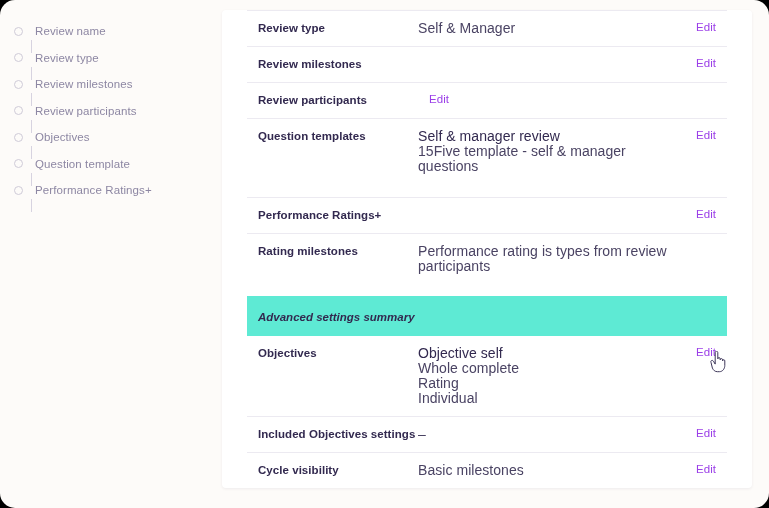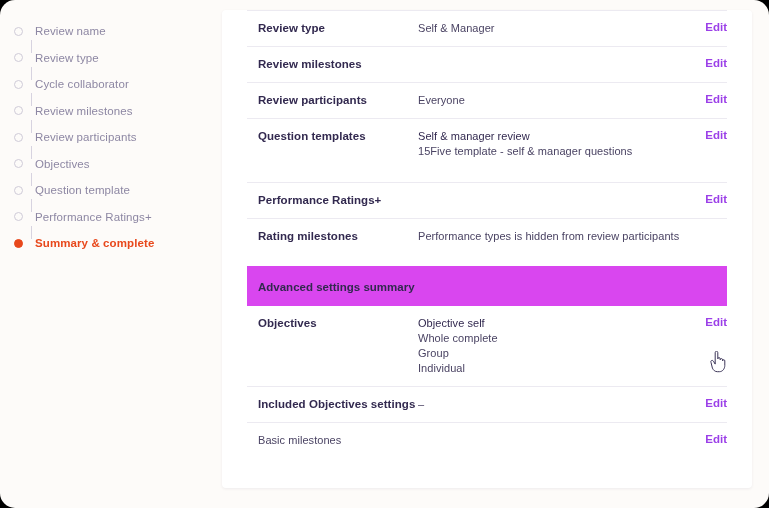--- a/index.html
+++ b/index.html
@@ -102,44 +102,45 @@
     width: 160px;
     flex: 0 0 160px;
     font-size: 11.5px;
     font-weight: bold;
     color: #32294f;
     letter-spacing: 0.05px;
     line-height: 15px;
   }
   .row-value {
     flex: 1 1 auto;
-    font-size: 11px;
+    font-size: 14px;
     color: #4a4363;
     line-height: 15px;
     letter-spacing: 0.05px;
   }
   .row-value .strong {
     font-weight: normal;
     color: #32294f;
     display: block;
   }
   .row-value .sub { display: block; }
   .row-edit {
     flex: 0 0 42px;
-    text-align: right;
+    text-align: center;
     font-size: 11.5px;
     color: #9b3fe8;
     cursor: pointer;
-    font-weight: bold;
+    font-weight: normal;
   }
 
   .section-band {
-    background: #d946ef;
+    background: #5eead4;
     padding: 11px 12px 11px 11px;
     margin-top: 12px;
+    font-style: italic;
   }
   .section-band-title {
     font-size: 11.5px;
     font-weight: bold;
     color: #32294f;
   }
 
   
   .cursor {
     position: absolute;
@@ -164,27 +165,20 @@
     </div>
 
     <div class="step">
       <span class="step-marker">
         <span class="step-dot"></span>
         <span class="step-connector" style="top:14px;height:13px;"></span>
       </span>
       <span class="step-label">Review type</span>
     </div>
 
-    <div class="step">
-      <span class="step-marker">
-        <span class="step-dot"></span>
-        <span class="step-connector" style="top:14px;height:13px;"></span>
-      </span>
-      <span class="step-label">Cycle collaborator</span>
-    </div>
 
     <div class="step">
       <span class="step-marker">
         <span class="step-dot"></span>
         <span class="step-connector" style="top:14px;height:13px;"></span>
       </span>
       <span class="step-label">Review milestones</span>
     </div>
 
     <div class="step">
@@ -212,93 +206,87 @@
     </div>
 
     <div class="step">
       <span class="step-marker">
         <span class="step-dot"></span>
         <span class="step-connector" style="top:14px;height:13px;"></span>
       </span>
       <span class="step-label">Performance Ratings+</span>
     </div>
 
-    <div class="step active">
-      <span class="step-marker">
-        <span class="step-dot"></span>
-      </span>
-      <span class="step-label">Summary &amp; complete</span>
-    </div>
 
   </nav>
 
   <section class="card">
     <div class="card-inner">
 
       <div class="row first">
         <div class="row-label">Review type</div>
         <div class="row-value">Self &amp; Manager</div>
         <div class="row-edit">Edit</div>
       </div>
 
       <div class="row">
         <div class="row-label">Review milestones</div>
         <div class="row-value"></div>
         <div class="row-edit">Edit</div>
       </div>
 
       <div class="row">
         <div class="row-label">Review participants</div>
-        <div class="row-value">Everyone</div>
         <div class="row-edit">Edit</div>
       </div>
 
       <div class="row">
         <div class="row-label">Question templates</div>
         <div class="row-value">
           <span class="strong">Self &amp; manager review</span>
           <span class="sub">15Five template - self &amp; manager questions</span>
         </div>
         <div class="row-edit">Edit</div>
       </div>
 
       <div class="row spaced-top">
         <div class="row-label">Performance Ratings+</div>
         <div class="row-value"></div>
         <div class="row-edit">Edit</div>
       </div>
 
       <div class="row">
         <div class="row-label">Rating milestones</div>
-        <div class="row-value">Performance types is hidden from review participants</div>
+        <div class="row-value">Performance rating is types from review participants</div>
         <div class="row-edit"></div>
       </div>
 
       <div class="section-band">
         <span class="section-band-title">Advanced settings summary</span>
       </div>
 
       <div class="row no-border">
         <div class="row-label">Objectives</div>
         <div class="row-value">
           <span class="strong">Objective self</span>
           <span class="sub">Whole complete</span>
-          <span class="sub">Group</span>
+          <span class="sub">Rating</span>
           <span class="sub">Individual</span>
         </div>
         <div class="row-edit">Edit</div>
       </div>
 
       <div class="row">
         <div class="row-label">Included Objectives settings</div>
         <div class="row-value">–</div>
         <div class="row-edit">Edit</div>
       </div>
 
       <div class="row">
+        <div class="row-label">Cycle visibility</div>
         <div class="row-value">
           <span class="sub">Basic milestones</span>
 
         </div>
         <div class="row-edit">Edit</div>
       </div>
 
     </div>
   </section>
 

